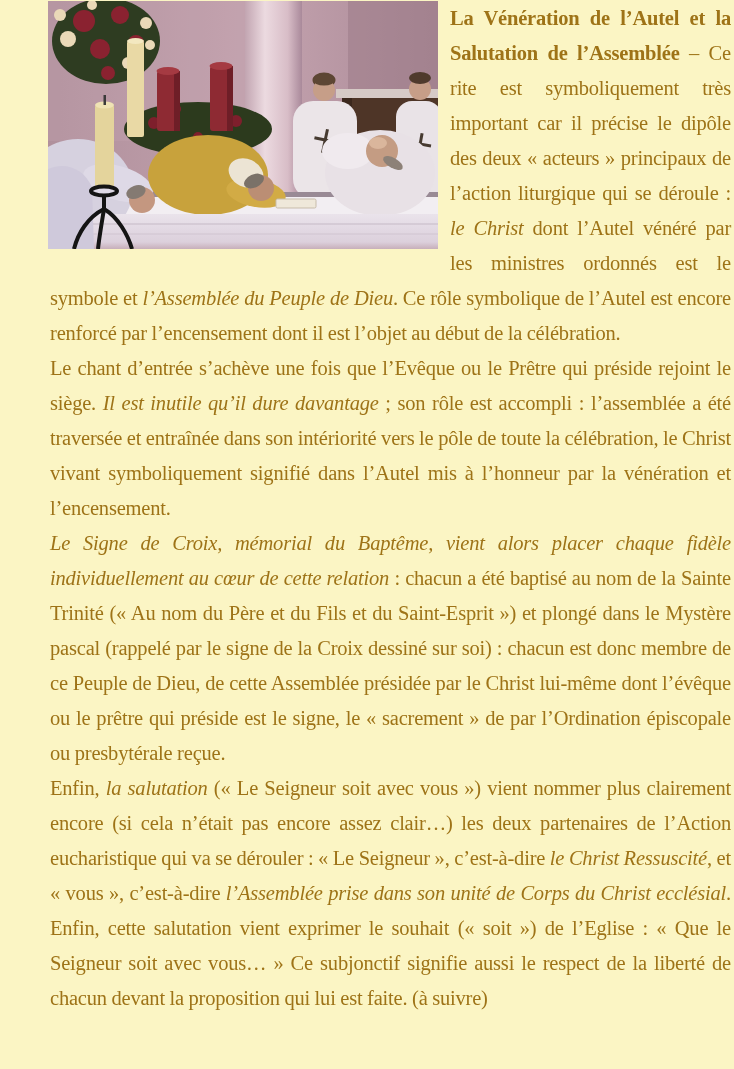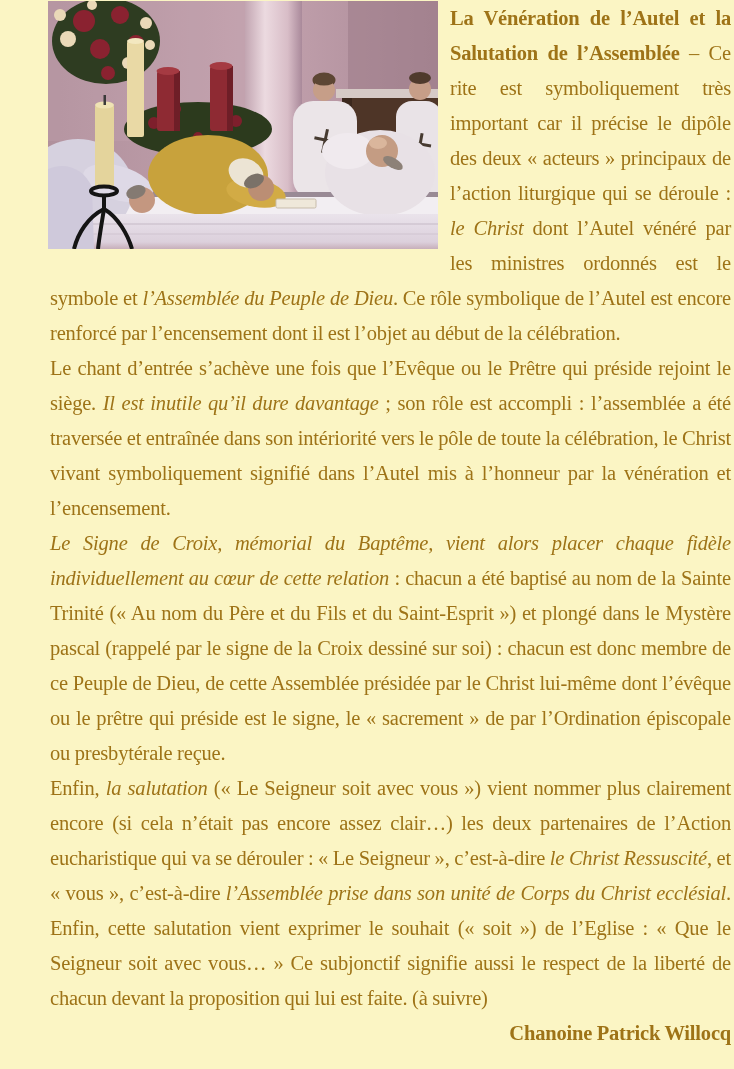--- a/index.html
+++ b/index.html
@@ -166,16 +166,15 @@
     </figure>
 
     <p><b class="seg-b">La Vénération de l’Autel et la Salutation de l’Assemblée</b><span> – Ce rite est symboliquement très important car il précise le dipôle des deux « acteurs » principaux de l’action liturgique qui se déroule : </span><i class="seg-i">le Christ</i><span> dont l’Autel vénéré par les ministres ordonnés est le symbole et </span><i class="seg-i">l’Assemblée du Peuple de Dieu</i><span>. Ce rôle symbolique de l’Autel est encore renforcé par l’encensement dont il est l’objet au début de la célébration.</span></p>
 
     <p><span>Le chant d’entrée s’achève une fois que l’Evêque ou le Prêtre qui préside rejoint le siège. </span><i class="seg-i">Il est inutile qu’il dure davantage</i><span> ; son rôle est accompli : l’assemblée a été traversée et entraînée dans son intériorité vers le pôle de toute la célébration, le Christ vivant symboliquement signifié dans l’Autel mis à l’honneur par la vénération et l’encensement.</span></p>
 
     <p><i class="seg-i">Le Signe de Croix, mémorial du Baptême, vient alors placer chaque fidèle individuellement au cœur de cette relation</i><span> : chacun a été baptisé au nom de la Sainte Trinité (« Au nom du Père et du Fils et du Saint-Esprit ») et plongé dans le Mystère pascal (rappelé par le signe de la Croix dessiné sur soi) : chacun est donc membre de ce Peuple de Dieu, de cette Assemblée présidée par le Christ lui-même dont l’évêque ou le prêtre qui préside est le signe, le « sacrement » de par l’Ordination épiscopale ou presbytérale reçue.</span></p>
 
     <p><span>Enfin, </span><i class="seg-i">la salutation</i><span> (« Le Seigneur soit avec vous ») vient nommer plus clairement encore (si cela n’était pas encore assez clair…) les deux partenaires de l’Action eucharistique qui va se dérouler : « Le Seigneur », c’est-à-dire </span><i class="seg-i">le Christ Ressuscité</i><span>, et « vous », c’est-à-dire </span><i class="seg-i">l’Assemblée prise dans son unité de Corps du Christ ecclésial</i><span>. Enfin, cette salutation vient exprimer le souhait (« soit ») de l’Eglise : « Que le Seigneur soit avec vous… » Ce subjonctif signifie aussi le respect de la liberté de chacun devant la proposition qui lui est faite. (à suivre)</span></p>
 
-    <p class="signature">Chanoine Patrick Willocq</p>
 
   </div>
 </div>
 
 </body></html>

